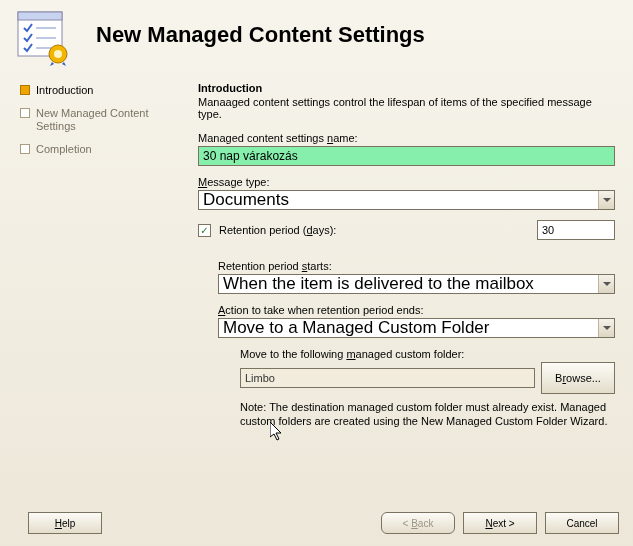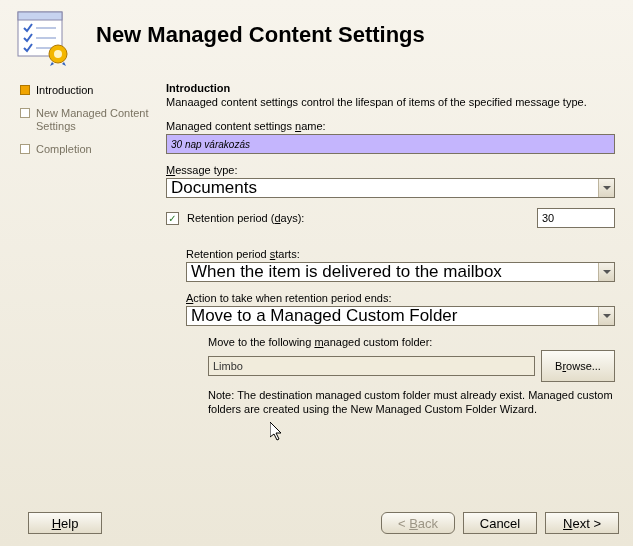--- a/index.html
+++ b/index.html
@@ -31,20 +31,21 @@
     margin-left: 26px;
     margin-top: -6px;
   }
   .body {
     display: flex;
     position: absolute;
     top: 70px;
     left: 0;
     right: 0;
     bottom: 46px;
+    gap: 32px;
   }
   .nav {
     width: 162px;
     padding: 14px 8px 0 20px;
   }
   .nav-item {
     display: flex;
     align-items: flex-start;
     margin-bottom: 10px;
     color: #7a7362;
@@ -74,28 +75,27 @@
   }
   .intro-text {
     margin-bottom: 12px;
   }
   .field-label {
     margin-bottom: 2px;
   }
   .text-input {
     width: 100%;
     height: 20px;
-    background: #c4b5fd;
+    background: #86efac;
     border: 1px solid #7a7362;
     padding: 2px 4px;
     font-family: inherit;
-    font-size: 10px;
-    display: flex;
-    align-items: center;
-    font-style: italic;
+    font-size: 12px;
+    display: flex;
+    align-items: center;
   }
   .select {
     width: 100%;
     height: 20px;
     background: #fff;
     border: 1px solid #7a7362;
     display: flex;
     align-items: center;
     padding: 0 0 0 4px;
     font-size: 17px;
@@ -192,21 +192,21 @@
     align-items: center;
     padding: 0 14px 6px 14px;
   }
   .footer .spacer { flex: 1; }
   .btn {
     min-width: 74px;
     height: 22px;
     background: linear-gradient(to bottom, #fcfbf6, #e3ddca);
     border: 1px solid #7a7362;
     font-family: inherit;
-    font-size: 13px;
+    font-size: 10px;
     display: flex;
     align-items: center;
     justify-content: center;
     margin-left: 8px;
     padding: 0 10px;
   }
   .btn.disabled { color: #9c9585; border-radius: 6px; }
   .btn.help { margin-left: 14px; }
   u { text-decoration: underline; }
   .cursor {
@@ -302,21 +302,21 @@
 </div>
 
 <div class="footer">
   <div class="btn help">
       <span><u>H</u>elp</span>
     </div>
   <div class="spacer"></div>
   <div class="btn disabled">
       <span>&lt; <u>B</u>ack</span>
     </div>
-  <div class="btn">Cancel</div>
   <div class="btn">
       <span><u>N</u>ext &gt;</span>
     </div>
+  <div class="btn">Cancel</div>
 </div>
 
 <svg class="cursor" width="16" height="22" viewBox="0 0 16 22">
   <path d="M0 0 L0 15 L4 12 L7 18 L9 17 L6 11 L11 11 Z" fill="#fff" stroke="#000" stroke-width="1"></path>
 </svg>
 
 </body></html>

